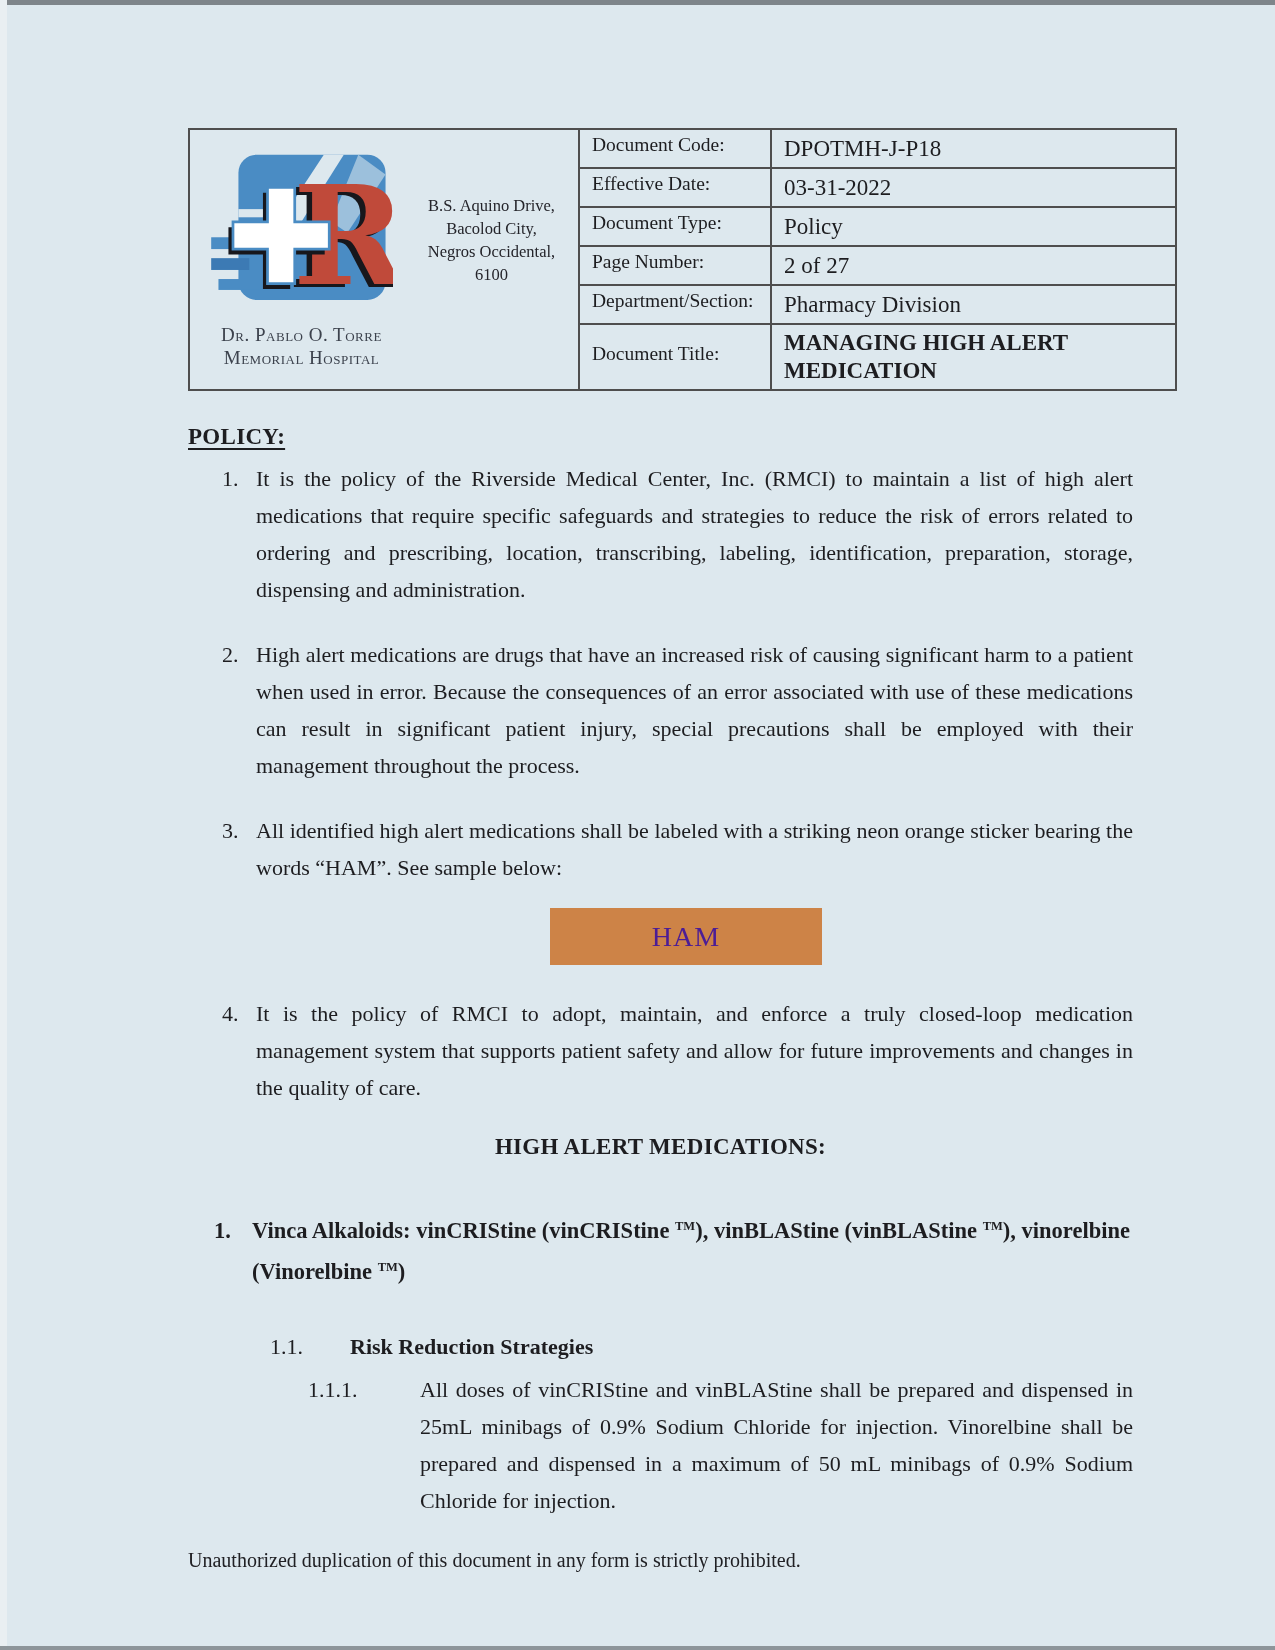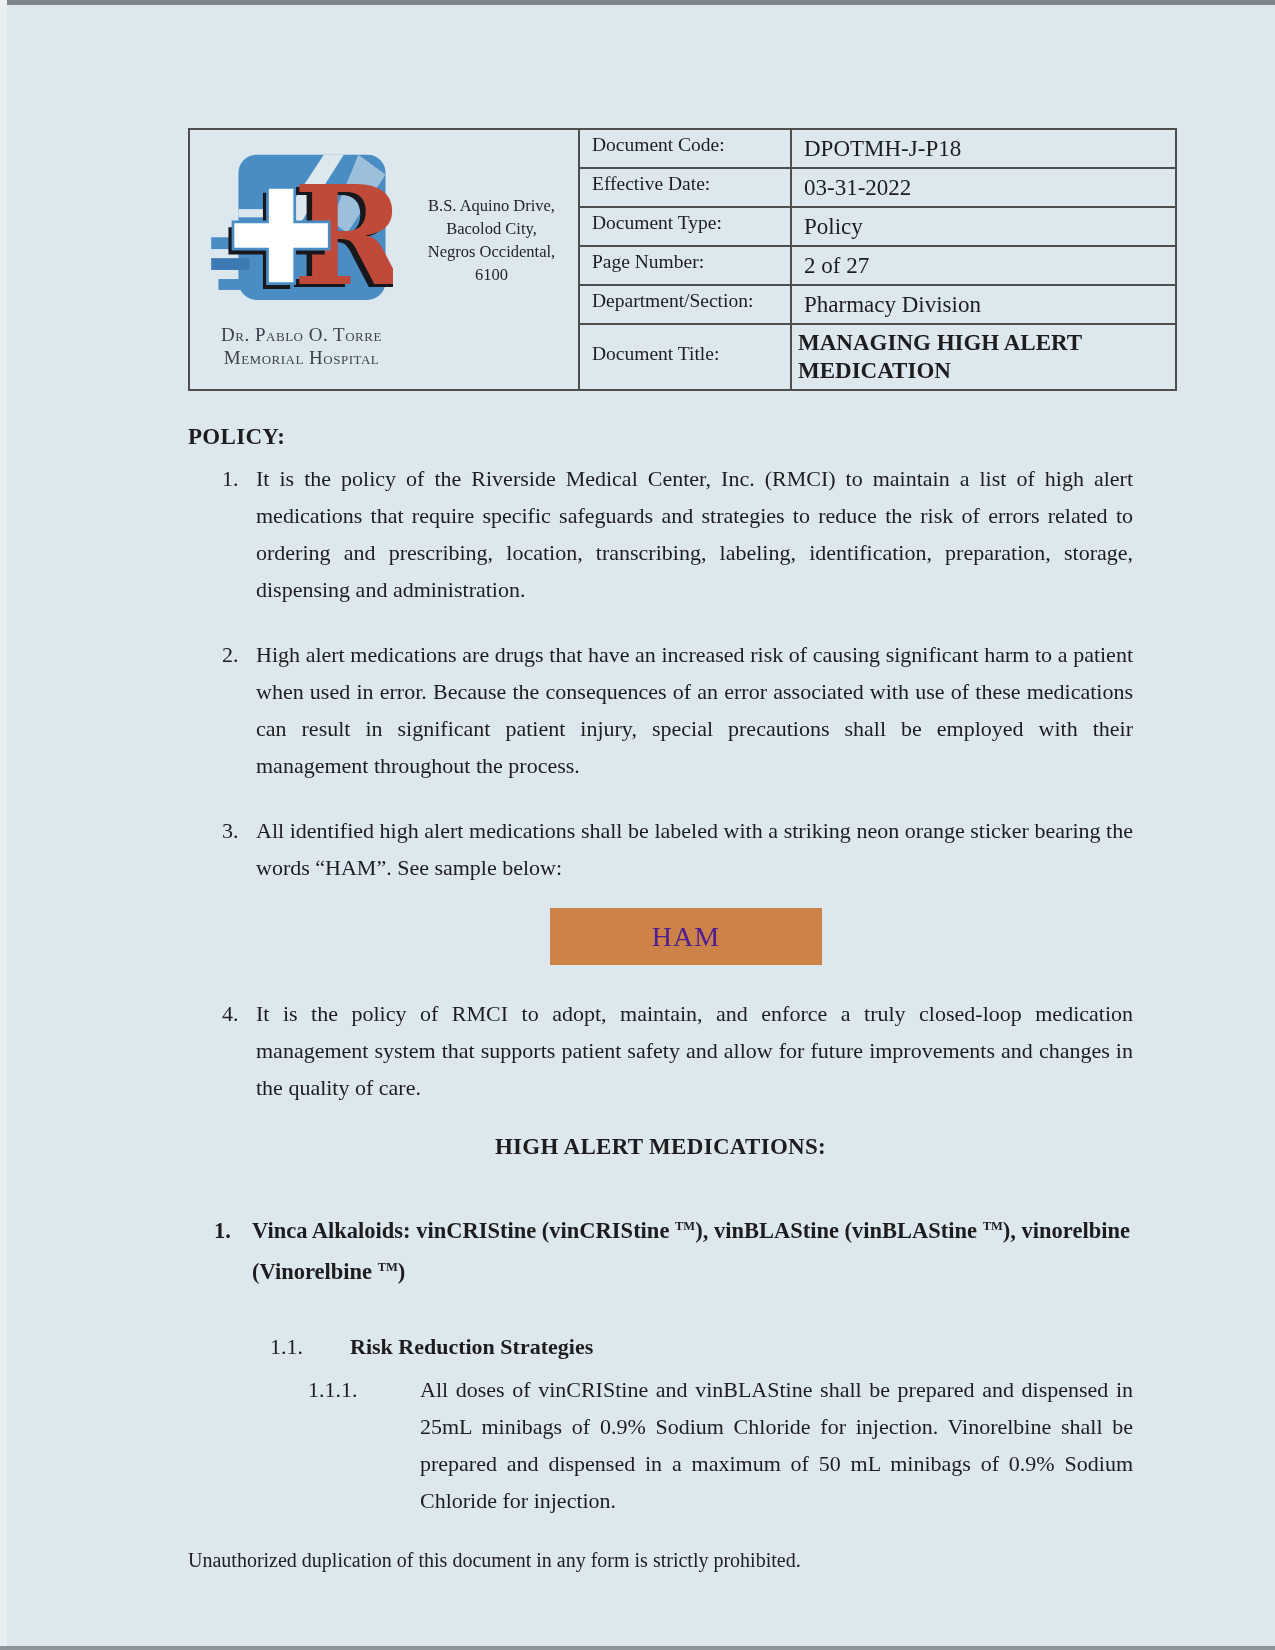--- a/index.html
+++ b/index.html
@@ -14,37 +14,37 @@
   .scan-edge-top { position:absolute; top:0; left:0; right:0; height:5px; background:#7e858a; }
   .scan-edge-bottom { position:absolute; bottom:0; left:0; right:0; height:4px; background:#8d959a; }
   .scan-edge-left { position:absolute; top:0; left:0; bottom:0; width:7px; background:#e9eff2; }
 
   .content { position:absolute; left:188px; top:128px; width:989px; }
 
   
   table.doc-table { border-collapse:collapse; width:989px; table-layout:fixed; }
   table.doc-table td { border:2px solid #4e4e4e; vertical-align:middle; }
   td.logo-cell { width:390px; padding:6px 4px; }
-  td.label-cell { width:212px; font-size:19.5px; padding:4px 4px 11px 12px; height:38px; }
+  td.label-cell { width:192px; font-size:19.5px; padding:4px 4px 11px 12px; height:38px; }
   td.value-cell { font-size:23px; padding:4px 4px 4px 12px;border-radius:15px; }
   tr.title-row td { height:66px; }
-  td.value-title { font-weight:bold; white-space:pre-line; line-height:28px;padding-left:6px; }
+  td.value-title { font-weight:bold; white-space:pre-line; line-height:28px; }
 
   .logo-flex { display:flex; align-items:stretch; }
   .logo-left { width:215px; text-align:center; }
   .hospital-name { font-variant:small-caps; font-size:19px; line-height:23px; color:#3c424d; letter-spacing:.5px; }
   .logo-addr {
     flex:1; display:flex; align-items:center; justify-content:center;
     font-size:16.5px; line-height:23px; text-align:center; white-space:pre-line; color:#24242a;
     padding-bottom:40px;
   }
 
   
   .policy-heading { margin-top:33px; font-size:23px; font-weight:bold; letter-spacing:.3px; }
-  .policy-heading span { text-underline-offset:4px; text-decoration-thickness:2px; }
+  .policy-heading span { text-decoration:underline; text-underline-offset:4px; text-decoration-thickness:2px; }
 
   .textblock { width:945px; }
   .li { display:flex; margin-top:10px; margin-bottom:28px; font-size:22px; line-height:37px; }
   .li .num { width:34px; flex:none; margin-left:34px; }
   .li .txt { flex:1; text-align:justify; }
 
   .ham-wrap { margin:22px 0 30px 362px; }
   .ham-box {
     width:272px; height:57px; display:flex; align-items:center; justify-content:center;
     font-size:28px; letter-spacing:1px; color:#4c1d95;

